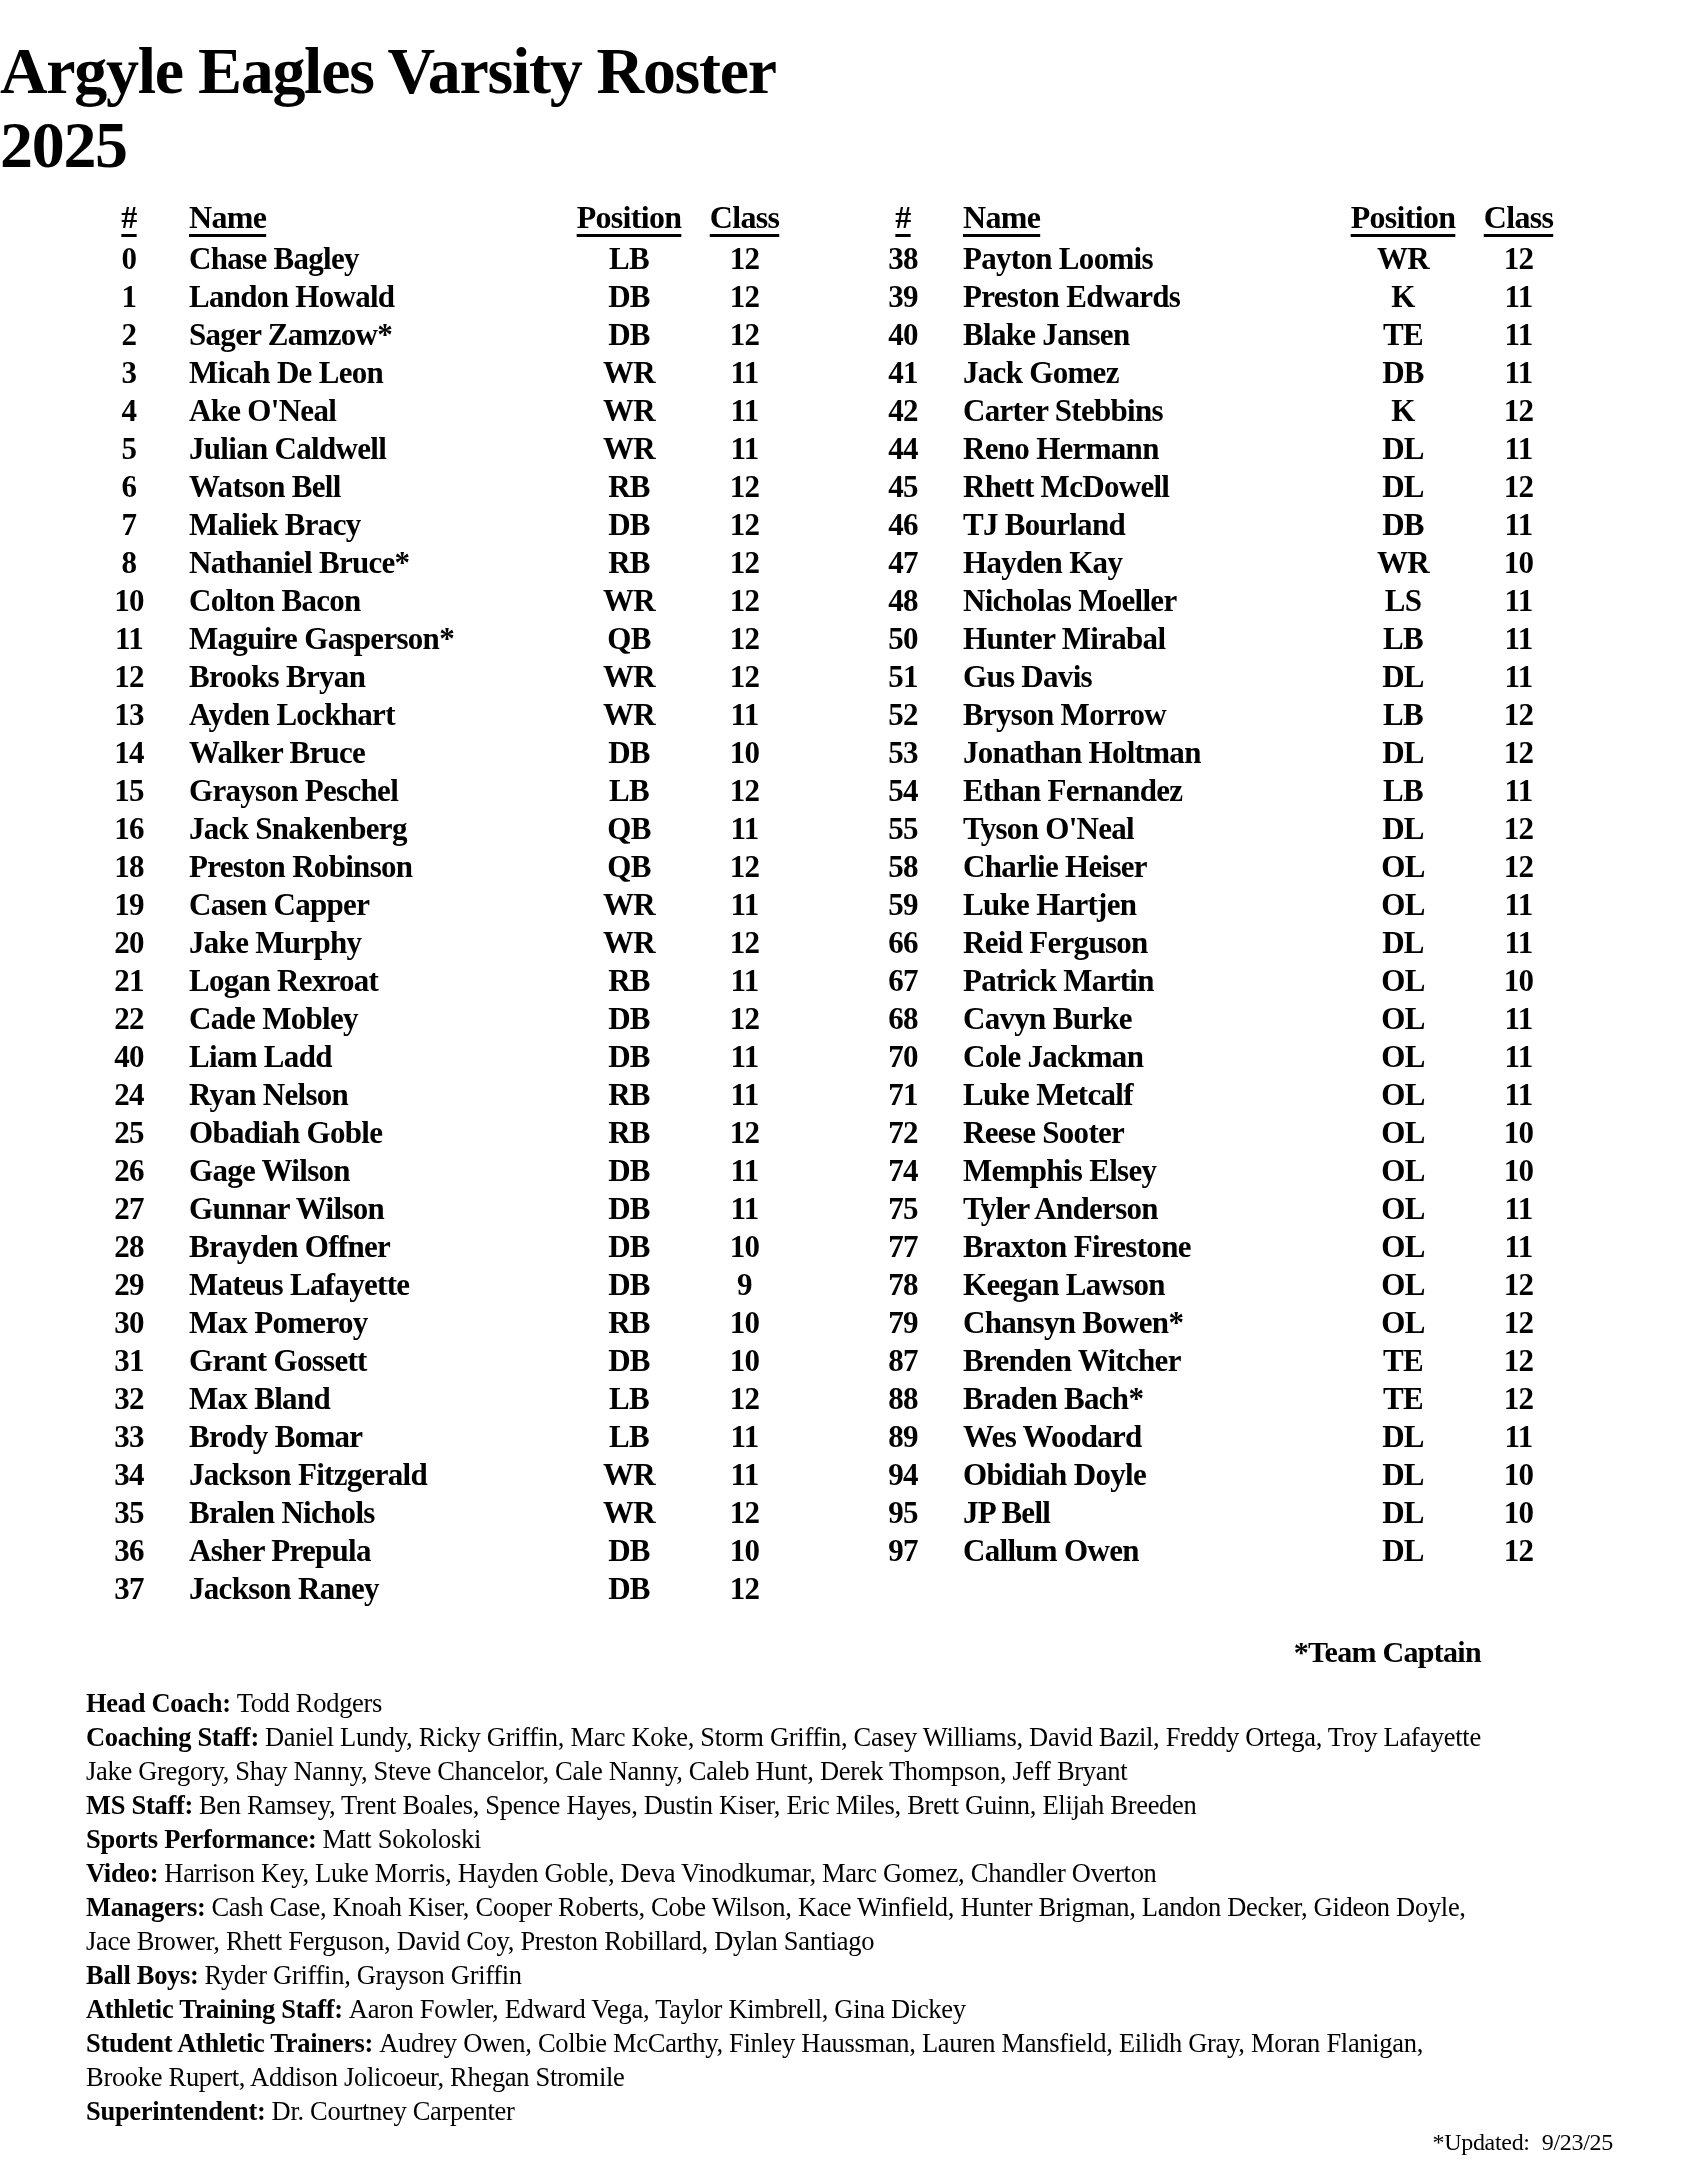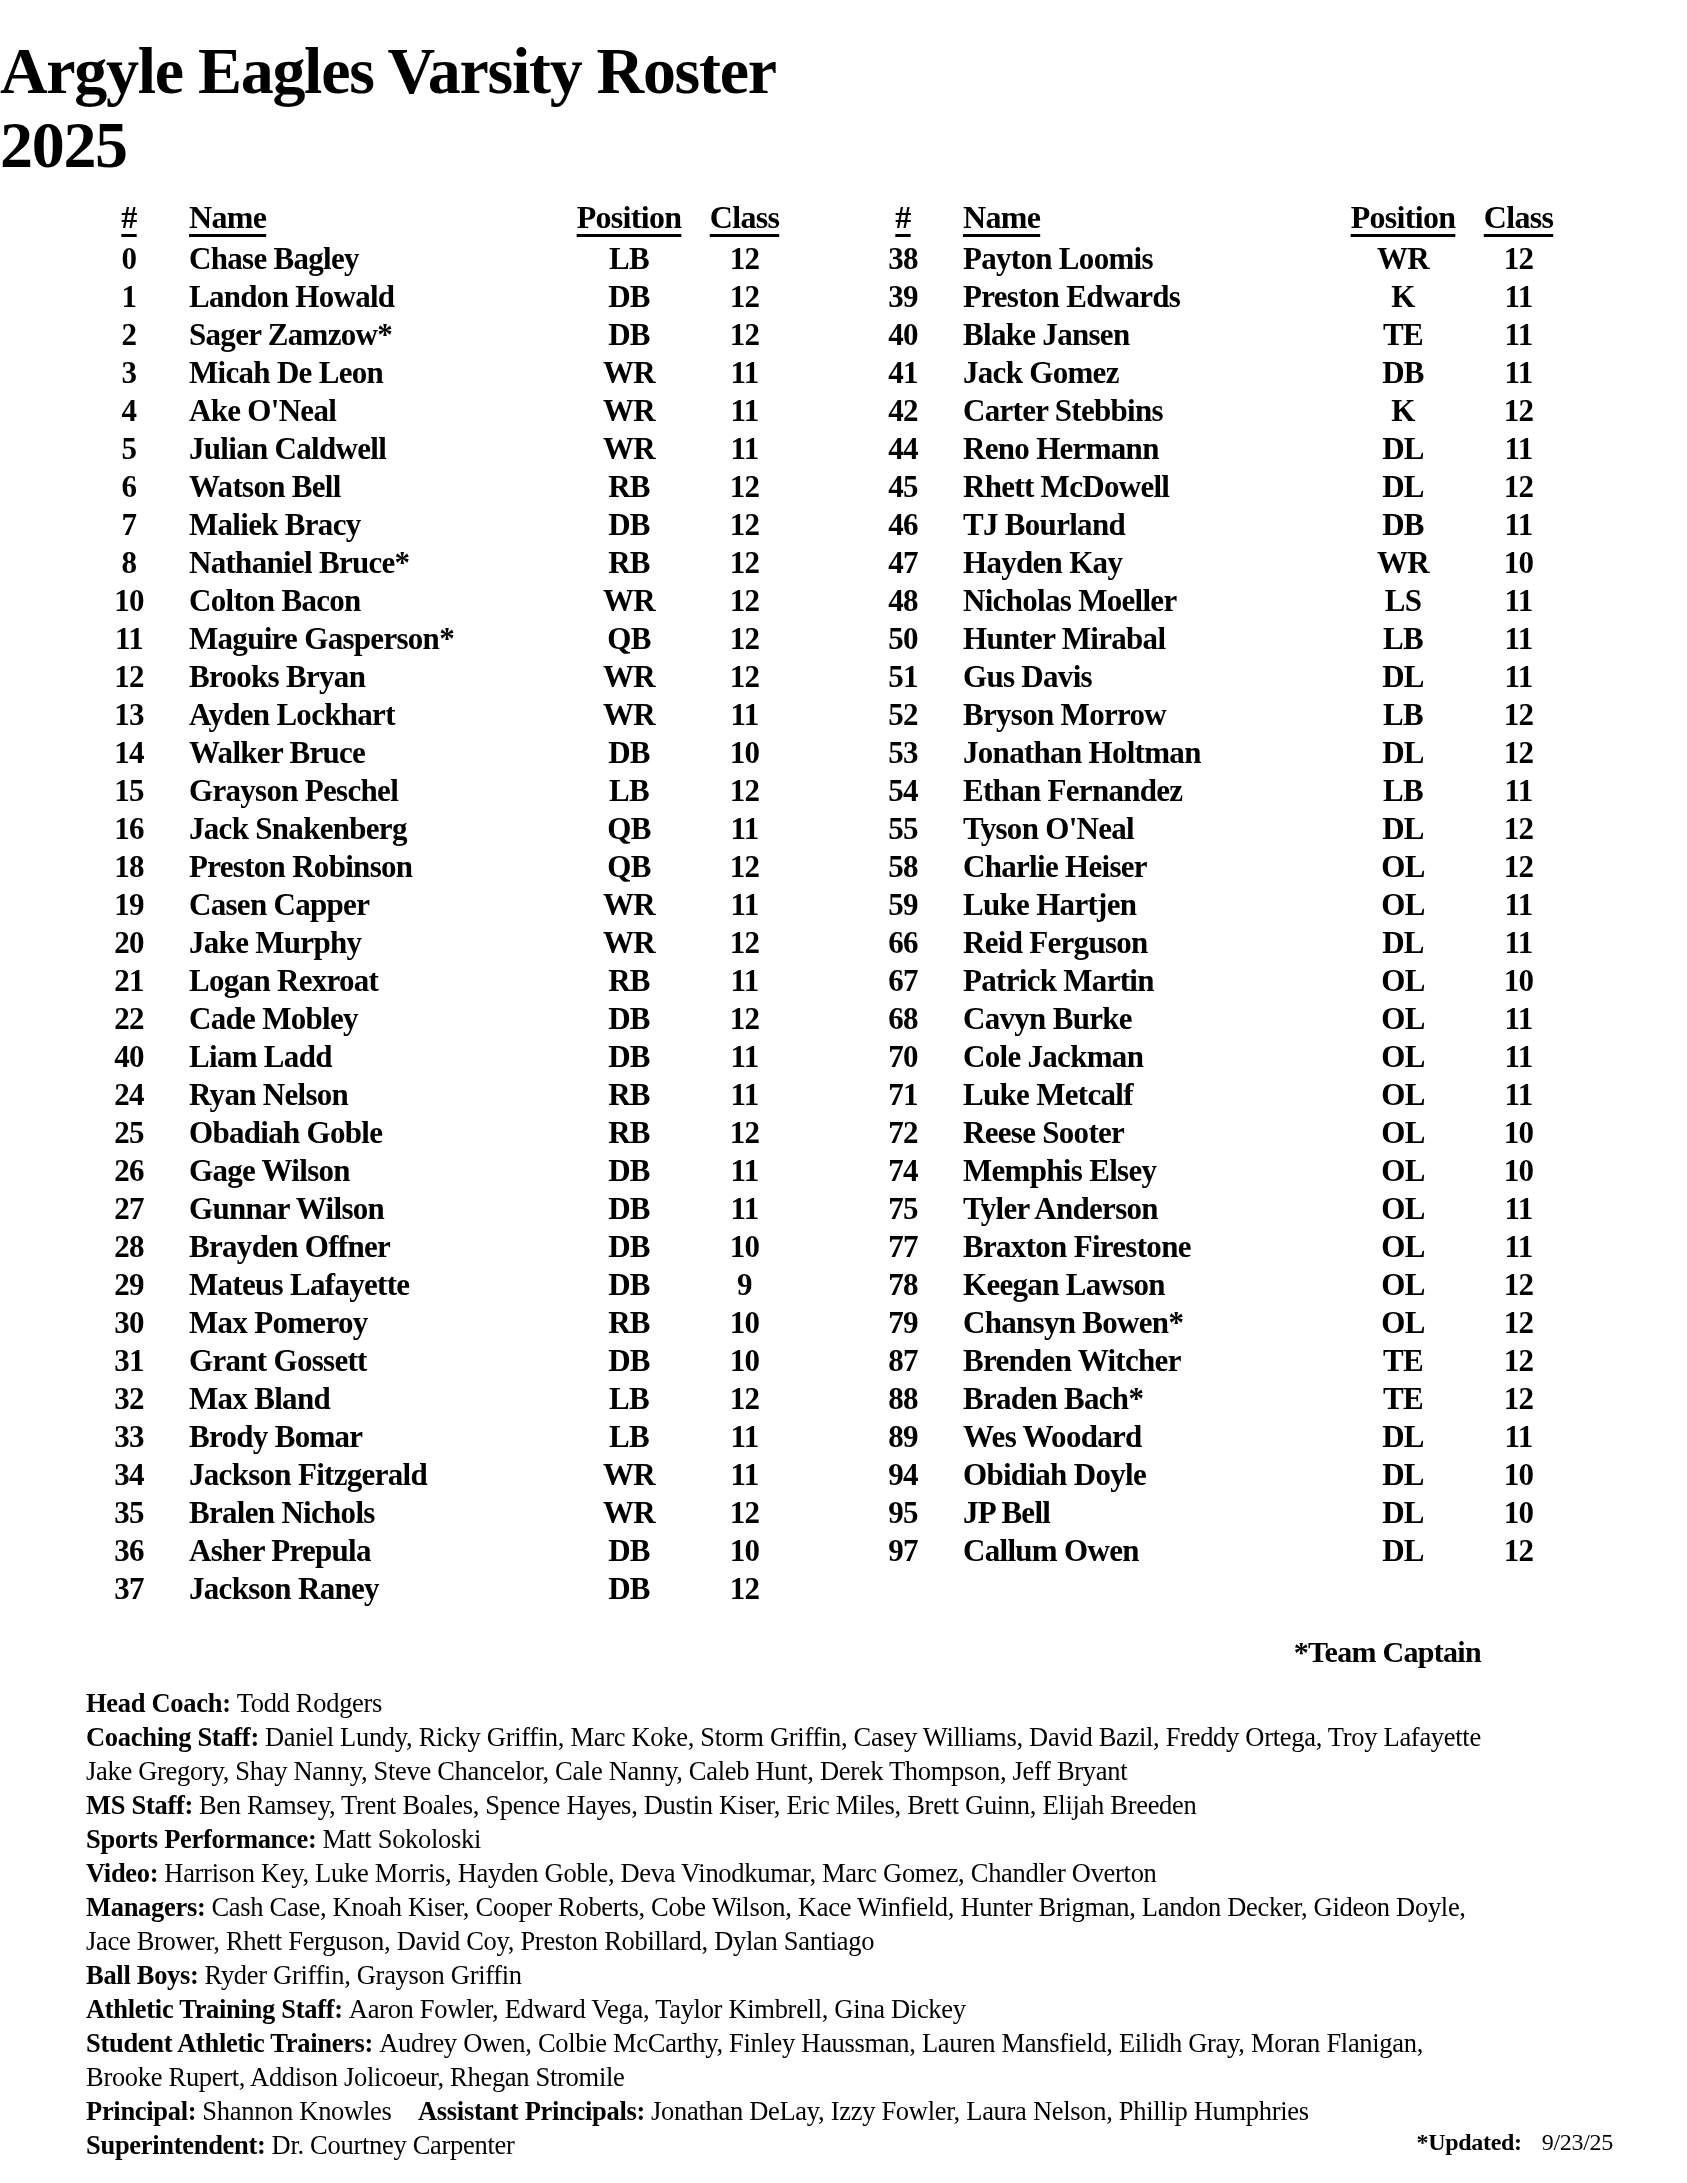--- a/index.html
+++ b/index.html
@@ -66,21 +66,21 @@
   .staff-line .lbl { font-weight: bold; margin-right: 6px; }
   .staff-line .lbl-gap { margin-left: 26.5px; }
   .updated {
     position: absolute;
     top: 2129px;
     right: 74px;
     font-size: 24px;
     letter-spacing: -0.3px;
     white-space: nowrap;
   }
-  .updated .lbl { font-weight: bold; margin-right: 20px; }
+  .updated .lbl { font-weight: normal; margin-right: 12px; }
 </style>
 </head>
 <body>
 
 <header class="title-block">
   <div>Argyle Eagles Varsity Roster</div>
   <div>2025</div>
 </header>
 
 <section class="tables-wrap">
@@ -541,21 +541,20 @@
       <div class="staff-line"><span>Jake Gregory, Shay Nanny, Steve Chancelor, Cale Nanny, Caleb Hunt, Derek Thompson, Jeff Bryant</span></div>
       <div class="staff-line"><span class="lbl">MS Staff:</span><span>Ben Ramsey, Trent Boales, Spence Hayes, Dustin Kiser, Eric Miles, Brett Guinn, Elijah Breeden</span></div>
       <div class="staff-line"><span class="lbl">Sports Performance:</span><span>Matt Sokoloski</span></div>
       <div class="staff-line"><span class="lbl">Video:</span><span>Harrison Key, Luke Morris, Hayden Goble, Deva Vinodkumar, Marc Gomez, Chandler Overton</span></div>
       <div class="staff-line"><span class="lbl">Managers:</span><span>Cash Case, Knoah Kiser, Cooper Roberts, Cobe Wilson, Kace Winfield, Hunter Brigman, Landon Decker, Gideon Doyle,</span></div>
       <div class="staff-line"><span>Jace Brower, Rhett Ferguson, David Coy, Preston Robillard, Dylan Santiago</span></div>
       <div class="staff-line"><span class="lbl">Ball Boys:</span><span>Ryder Griffin, Grayson Griffin</span></div>
       <div class="staff-line"><span class="lbl">Athletic Training Staff:</span><span>Aaron Fowler, Edward Vega, Taylor Kimbrell, Gina Dickey</span></div>
       <div class="staff-line"><span class="lbl">Student Athletic Trainers:</span><span>Audrey Owen, Colbie McCarthy, Finley Haussman, Lauren Mansfield, Eilidh Gray, Moran Flanigan,</span></div>
       <div class="staff-line"><span>Brooke Rupert, Addison Jolicoeur, Rhegan Stromile</span></div>
-      <div class="staff-line"><span class="lbl">Principal:</span><span>Shannon Knowles</span><span class="lbl lbl-gap">Assistant Principals:</span><span>Jonathan DeLay, Izzy Fowler, Laura Nelson, Phillip Humphries</span></div>
       <div class="staff-line"><span class="lbl">Superintendent:</span><span>Dr. Courtney Carpenter</span></div>
     </div>
 </footer>
 
 <div class="updated">
   <span class="lbl">*Updated:</span><span>9/23/25</span>
 </div>
 
 
 </body></html>

